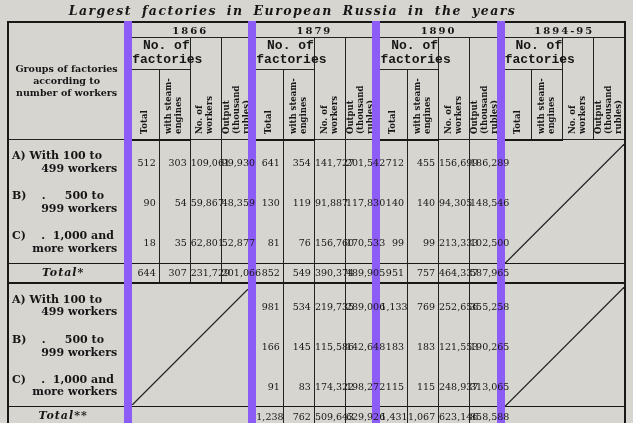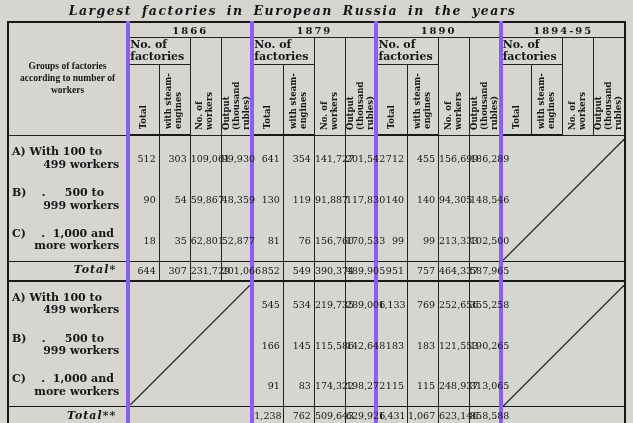--- a/index.html
+++ b/index.html
@@ -22,33 +22,33 @@
     border-collapse:collapse;
     table-layout:fixed;
     margin:3px auto 0 7px;
     width:619px;
     border:2.5px solid #181817;
     background:transparent;
   }
   col.lbl{width:120px;}
   col.d{width:31px;}
   th,td{border:1px solid #222;padding:0;font-weight:normal;}
-  .gstart{border-left:4px solid #8b5cf6;}
+  .gstart{border-left:8px solid #8b5cf6;}
   
   .corner{
     font-size:9.5px;font-weight:bold;text-align:center;
-    line-height:1.25;padding:2px 4px;border-right:2px solid #181817;font-family:Liberation Serif, serif;
+    line-height:1.25;padding:2px 4px;border-right:2px solid #181817;
   }
   .yr{
     font-size:10px;font-weight:bold;text-align:center;
     height:14px;letter-spacing:2px;
   }
   .nof{
-    font-size:11px;font-weight:bold;text-align:left;
-    line-height:1.1;height:24px;padding:1px 0;
+    font-size:13px;font-weight:bold;text-align:right;
+    line-height:1.1;height:24px;padding:1px 0;font-family:Liberation Mono, monospace;
   }
   .rot{vertical-align:bottom;height:66px;overflow:hidden;}
   .rot .v{
     display:inline-block;
     writing-mode:vertical-rl;
     transform:rotate(180deg);
     font-size:8.5px;font-weight:bold;
     line-height:1.15;
     height:62px;
     white-space:normal;
@@ -68,21 +68,21 @@
   }
   th.rowlbl .l1{display:block;white-space:pre;}
   th.rowlbl .l2{display:block;text-align:right;padding-right:5px;white-space:pre;}
   tr.datarow td, tr.datarow th{border-top:none;border-bottom:none;}
   tr.total-row th, tr.total-row td{
     border-top:1.5px solid #181817;
     border-bottom:2.5px solid #181817;
     height:16px;
   }
   tr.total-row th.rowlbl{
-    font-style:italic;text-align:right;font-weight:bold;
+    font-style:italic;text-align:center;font-weight:bold;
     letter-spacing:1px;padding-right:10px;
   }
   td.diag{padding:0;}
   td.diag svg{display:block;width:100%;height:100%;}
   td.emptycell{}
   tbody tr.datarow:first-child td, tbody tr.datarow:first-child th{padding-top:3px;}
 </style>
 </head>
 <body>
 
@@ -224,21 +224,21 @@
         <tr class="datarow">
           <th class="rowlbl">
             <span class="l1">A) With 100 to</span>
             <span class="l2">499 workers</span>
           </th>
           <td class="diag gstart" colspan="4" rowspan="3">
             <svg viewBox="0 0 100 100" preserveAspectRatio="none">
               <line x1="0" y1="100" x2="100" y2="0" stroke="#222" stroke-width="1.3" vector-effect="non-scaling-stroke"></line>
             </svg>
           </td>
-          <td class="num gstart">545</td>
+          <td class="num gstart">981</td>
           <td class="num">534</td>
           <td class="num">219,735</td>
           <td class="num">289,006</td>
           <td class="num gstart">1,133</td>
           <td class="num">769</td>
           <td class="num">252,656</td>
           <td class="num">355,258</td>
           <td class="diag gstart" colspan="4" rowspan="3">
             <svg viewBox="0 0 100 100" preserveAspectRatio="none">
               <line x1="0" y1="100" x2="100" y2="0" stroke="#222" stroke-width="1.3" vector-effect="non-scaling-stroke"></line>

